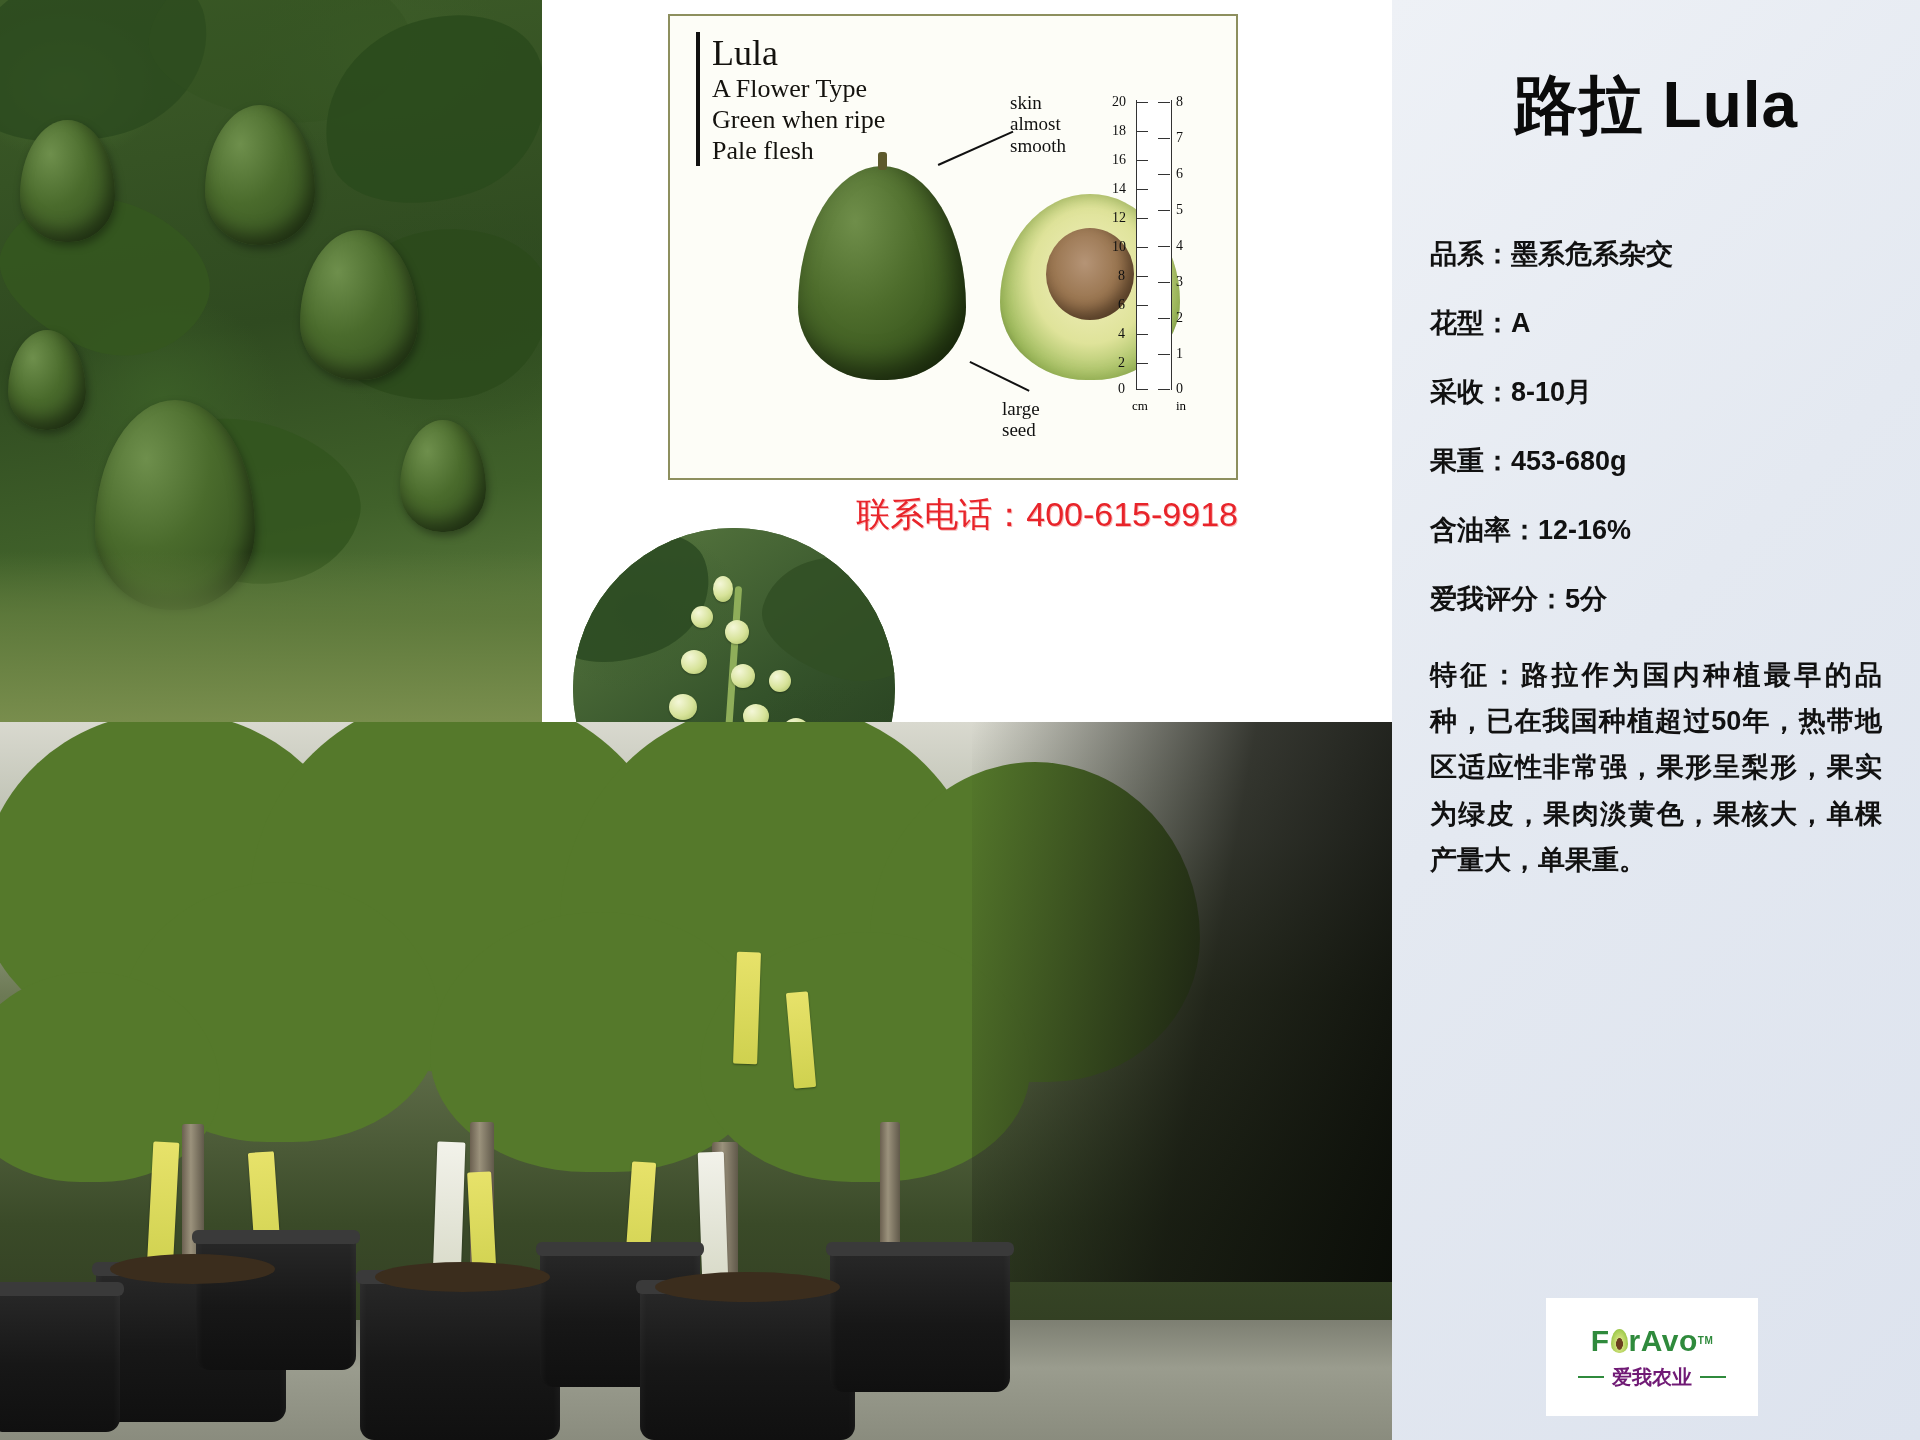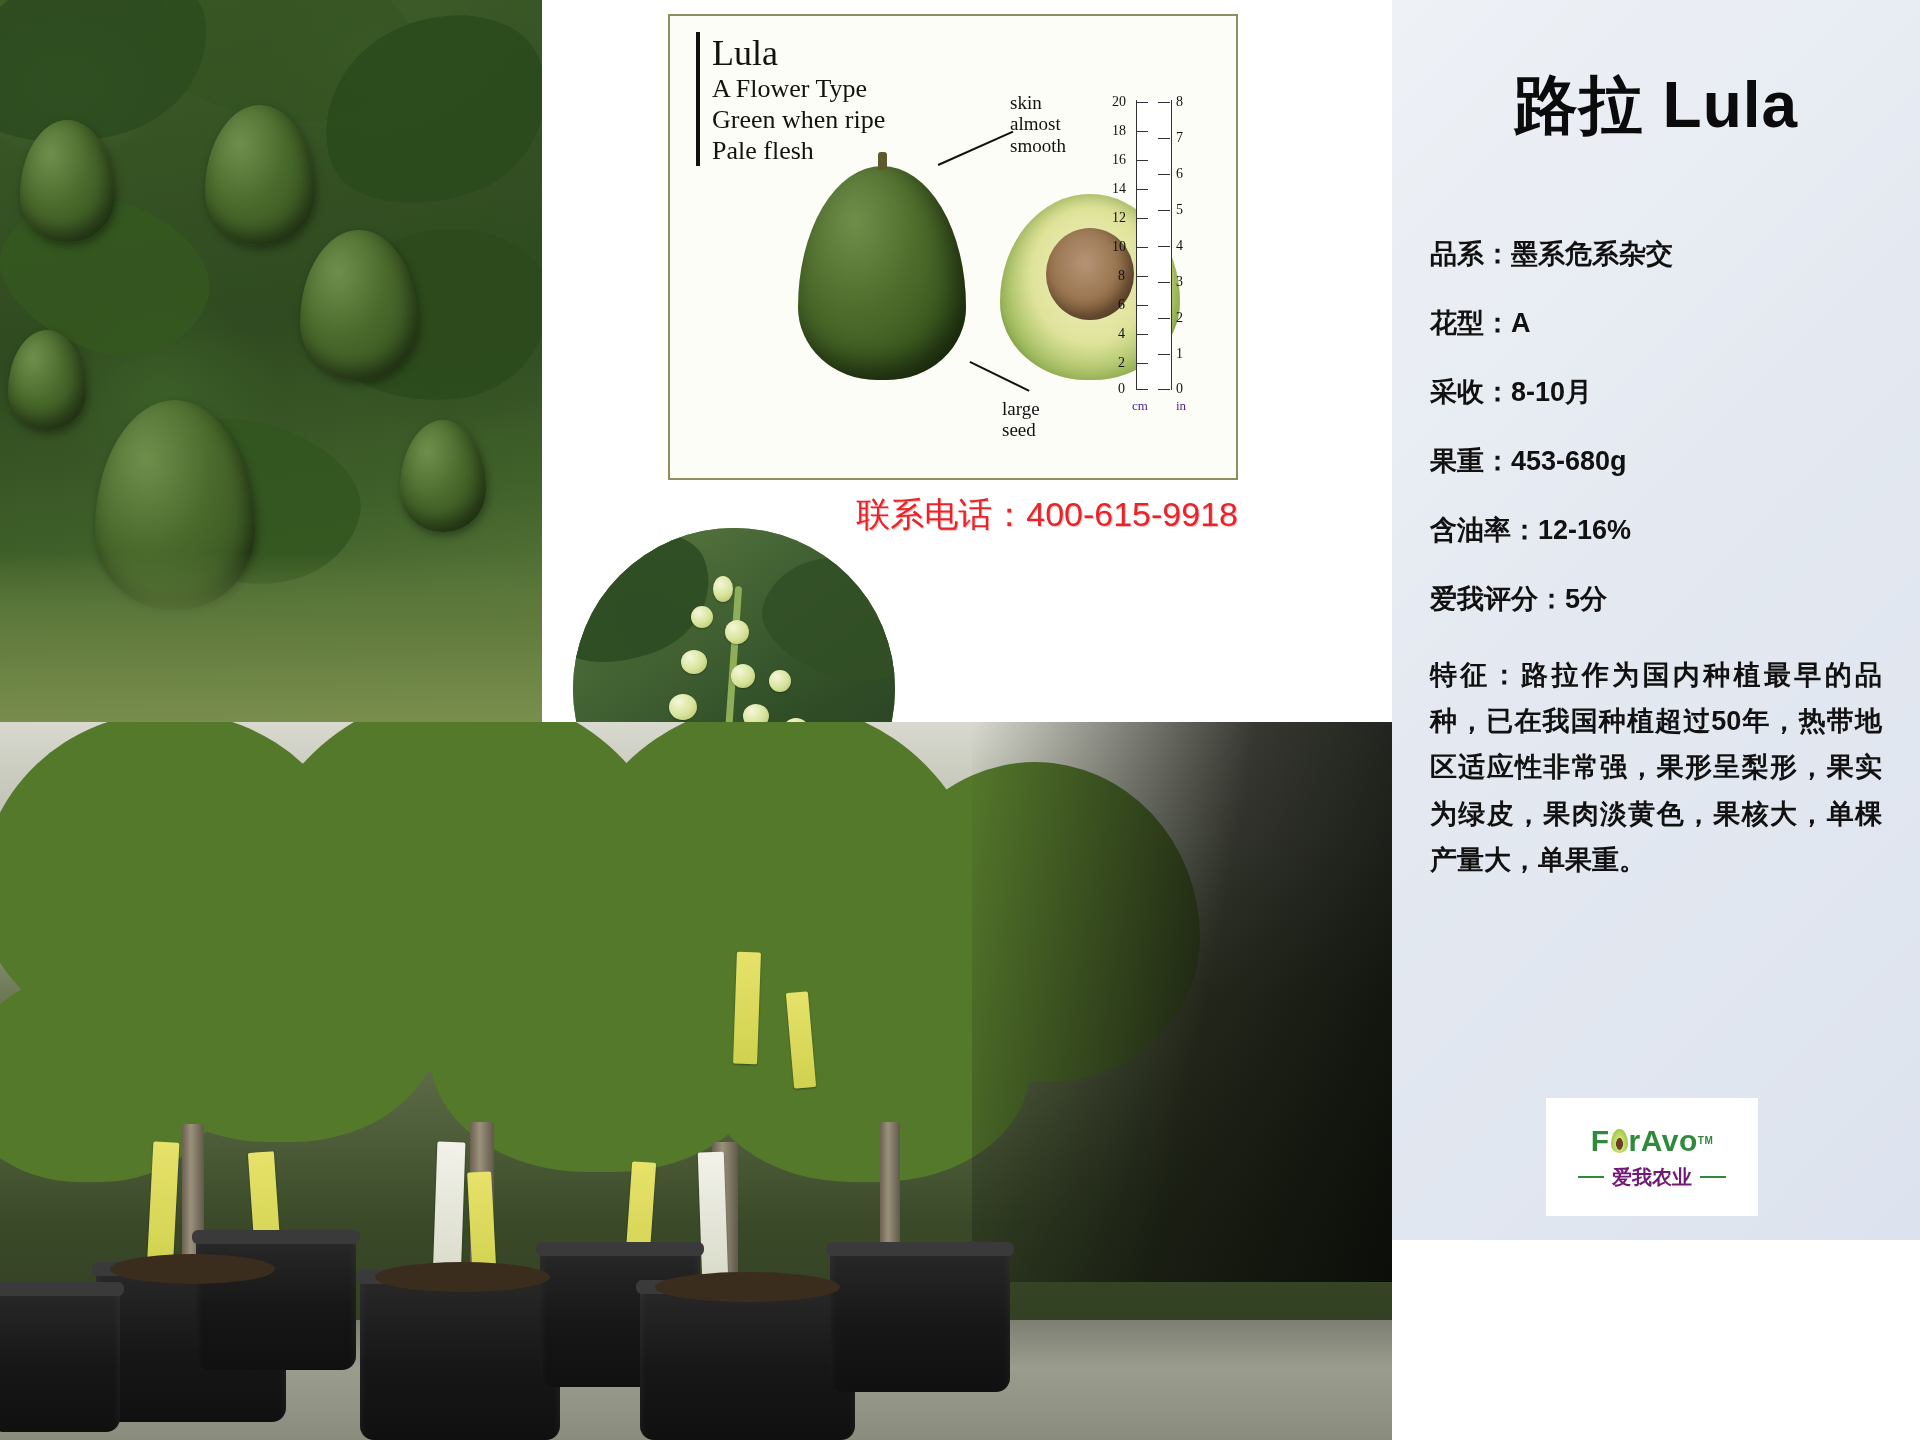--- a/index.html
+++ b/index.html
@@ -136,21 +136,21 @@
   .ruler .tick {
     position: absolute; left: 26px; width: 12px; height: 1.4px; background: #333;
   }
   .ruler .tickr {
     position: absolute; left: 48px; width: 12px; height: 1.4px; background: #333;
   }
   .ruler .num {
     position: absolute; font-family: "Liberation Serif", serif; font-size: 14px; color: #111;
   }
   .ruler .unit {
-    position: absolute; bottom: -4px; font-family: "Liberation Serif", serif; font-size: 13px; color: #4c1d95;
+    position: absolute; bottom: -4px; font-family: "Liberation Serif", serif; font-size: 13px; color: #000000;
   }
 
   
   .phone-line {
     position: absolute;
     left: 668px; top: 492px;
     width: 570px;
     text-align: right;
     color: #e8242a;
     font-size: 34px;
@@ -244,21 +244,21 @@
     position: absolute;
     background: linear-gradient(180deg, #f2f2ea 0%, #d8dac8 100%);
     border-radius: 2px;
     box-shadow: 0 1px 2px rgba(0,0,0,.4);
   }
 
   
   .right-panel {
     position: absolute;
     left: 1392px; top: 0;
-    width: 528px; height: 1240px;
+    width: 528px; height: 1440px;
     background: linear-gradient(135deg, #eef1f6 0%, #e4e9f1 45%, #dde3ee 100%);
     box-sizing: border-box;
     padding: 0 22px;
   }
   .panel-title {
     margin: 62px 0 0 0;
     font-size: 64px;
     font-weight: bold;
     color: #0b0b0b;
     letter-spacing: 1px;

